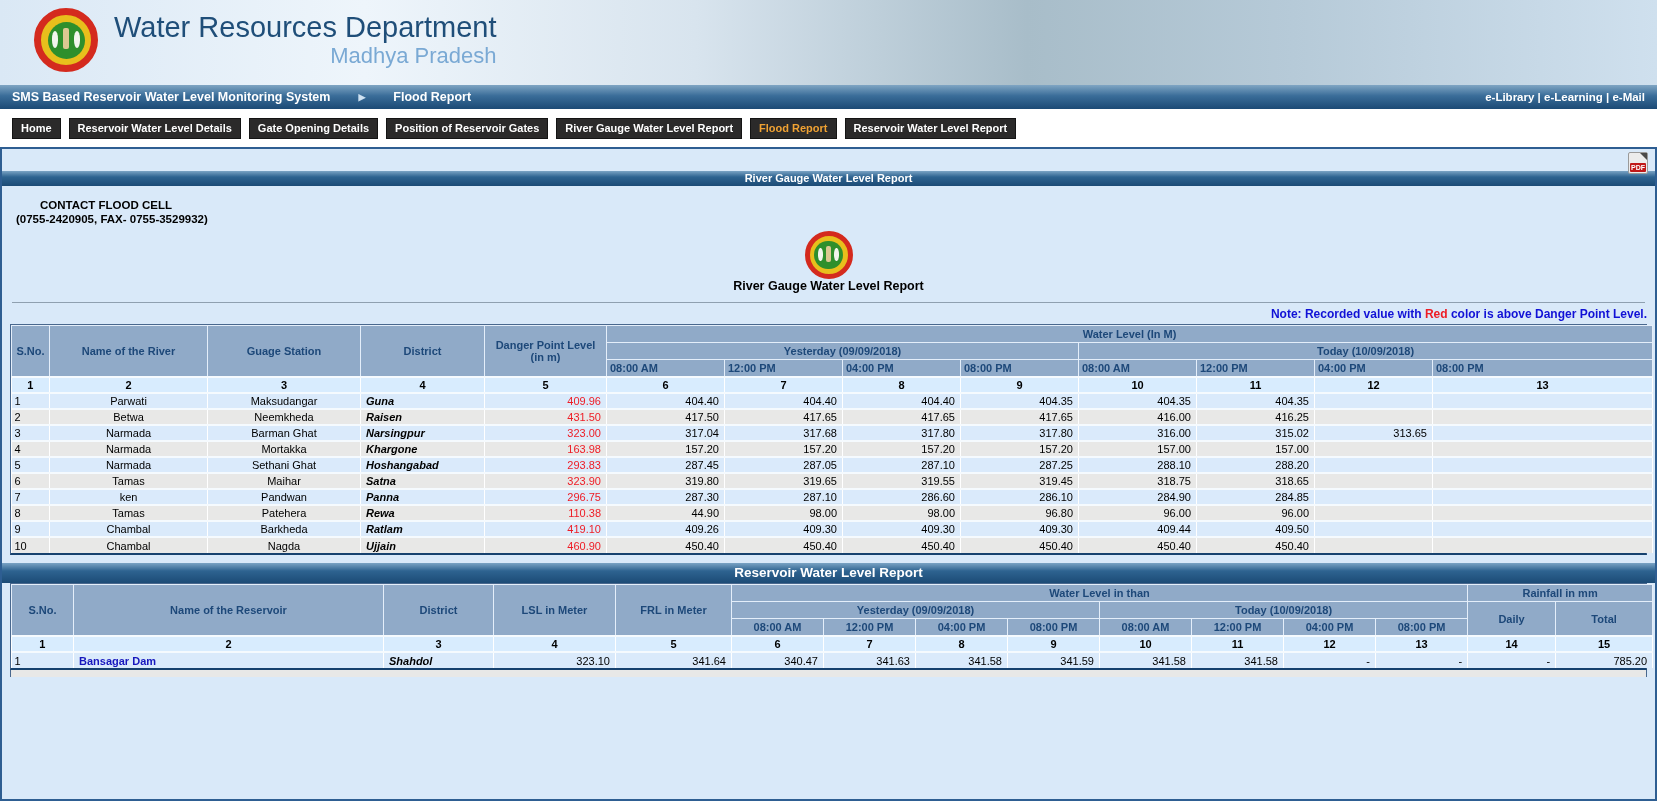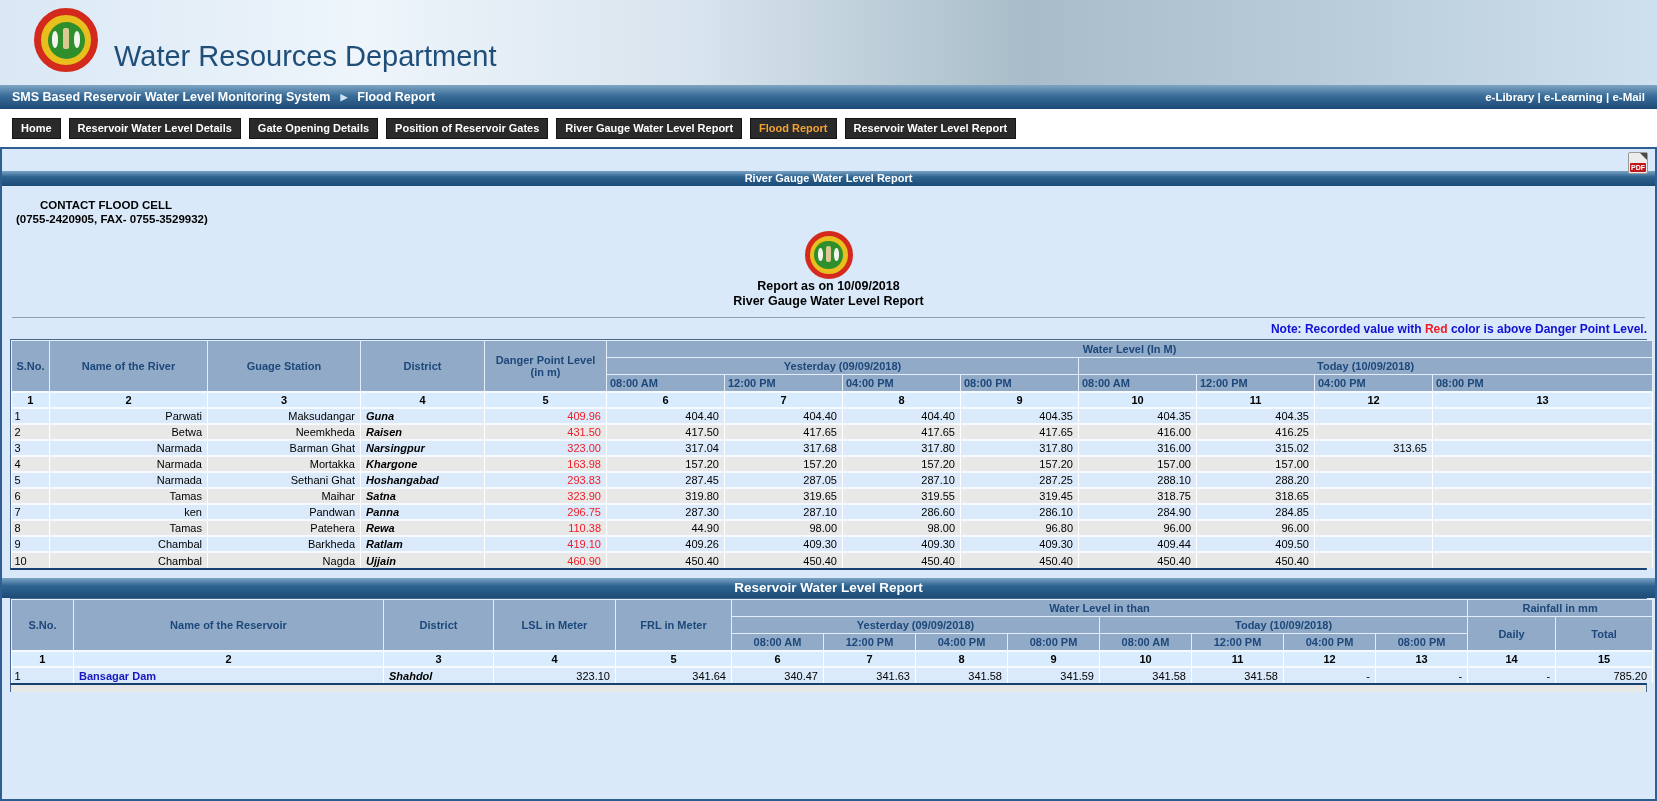--- a/index.html
+++ b/index.html
@@ -2,41 +2,41 @@
 <html><head>
 <meta charset="utf-8">
 <style>
   *{box-sizing:border-box}
   body{margin:0;width:1657px;height:801px;overflow:hidden;background:#fff;
        font-family:"Liberation Sans",sans-serif;font-size:11px;color:#000}
 
   
   .banner{height:85px;display:flex;align-items:flex-start;
     background:linear-gradient(90deg,#dae8f5 0%,#eef5fb 22%,#d8e4ee 42%,#a8bdc9 62%,#b6cad8 78%,#cfe0ee 100%);}
-  .banner-inner{display:flex;align-items:flex-end;padding:8px 0 0 34px}
+  .banner-inner{display:flex;align-items:center;padding:8px 0 0 34px}
   .titleblock{margin-left:16px;display:inline-block}
   .h-title{font-size:29px;color:#1f4e79;line-height:32px}
   .h-sub{font-size:22px;color:#7aa9d4;text-align:right;line-height:26px}
 
   
   .emblem{border-radius:50%;background:#e8bf1c;border:6px solid #d42a1e;
           display:inline-flex;align-items:center;justify-content:center;flex:none}
   .emblem-lg{width:64px;height:64px;border-width:7px}
   .emblem-sm{width:48px;height:48px;border-width:5px}
   .emblem .core{width:74%;height:74%;border-radius:50%;background:#2e8f2c;position:relative;overflow:hidden}
   .core i{position:absolute;display:block}
   .core .m{top:26%;width:18%;height:46%;background:#f2f5ee;border-radius:45%}
   .core .ml{left:11%}.core .mr{right:11%}
   .core .pillar{left:41%;top:18%;width:18%;height:56%;background:#dcc892;border-radius:2px}
 
   
   .crumbbar{height:24px;display:flex;align-items:center;justify-content:space-between;
     padding:0 12px;color:#fff;font-weight:bold;font-size:12.5px;
     background:linear-gradient(180deg,#7fa5c3 0%,#3a6d99 45%,#1c4a75 100%)}
-  .crumb-left{display:flex;align-items:center;gap:10px}
+  .crumb-left{display:flex;align-items:center;gap:28px}
   .crumb-arrow{color:#cfe2f2;font-size:9px}
   .elinks{font-size:11.5px}
   .elinks .elink{cursor:pointer}
 
   
   .menuwrap{background:#fff;padding:9px 0 8px 12px;white-space:nowrap}
   .menu-btn{display:inline-block;background:#2b2a2a;color:#fff;font-weight:bold;font-size:11px;
     padding:3px 8px 4px;margin-right:8px;border:1px solid #141414;cursor:pointer}
   .menu-btn.active{color:#f0a233}
 
@@ -70,41 +70,42 @@
   th{background:#90aac8;color:#1d4879;font-weight:bold;border:1px solid #e4eefa;
      padding:2px 3px;height:16px;text-align:center}
   th.time-left{text-align:left}
   tr.colnums td{background:#d8ecfe;font-weight:bold;text-align:center;height:16px;
      border-right:1px solid #fff;border-top:2px solid #f5fafe;padding:1px 3px}
   .datarow td{height:16px;padding:1px 5px;border-right:1px solid #fff;border-top:2px solid #f5fafe;
      overflow:hidden;white-space:nowrap}
   .datarow.r0 td{background:#daeafb}
   .datarow.r1 td{background:#e8e8e7}
   td.c-sno{text-align:left;padding-left:3px}
-  td.c-txt{text-align:right}
+  td.c-txt{text-align:center}
   td.c-district{text-align:left;font-weight:bold;font-style:italic}
   td.c-danger{text-align:right;color:#ee1c25}
   td.c-num{text-align:right}
   td.c-link{text-align:left;color:#1717bd;font-weight:bold;cursor:pointer}
   .partial-row{margin:0 8px;height:7px;background:#e8e8e7;border-left:1px solid #49688e;border-right:1px solid #49688e}
 </style>
 </head>
 <body>
 
 <div class="banner">
   <div class="banner-inner">
     <span class="emblem emblem-lg">
       <span class="core">
           <i class="m ml"></i>
           <i class="m mr"></i>
           <i class="pillar"></i>
         </span>
     </span>
     <span class="titleblock">
       <div class="h-title">Water Resources Department</div>
+      <div class="h-sub">Madhya Pradesh</div>
     </span>
   </div>
 </div>
 
 <div class="crumbbar">
   <div class="crumb-left">
     <span>SMS Based Reservoir Water Level Monitoring System</span>
     <span class="crumb-arrow">▶</span>
     <span>Flood Report</span>
   </div>
@@ -130,21 +131,20 @@
   </div>
 
   <div class="centerblock">
     <span class="emblem emblem-sm">
       <span class="core">
           <i class="m ml"></i>
           <i class="m mr"></i>
           <i class="pillar"></i>
         </span>
     </span>
-    <div class="line">Report as on 10/09/2018</div>
     <div class="line">River Gauge Water Level Report</div>
   </div>
 
   <div class="divider"></div>
 
   <div class="note">
     <span>Note: Recorded value with </span><span class="red">Red</span><span> color is above Danger Point Level.</span>
   </div>
 
   <div class="tablewrap">

